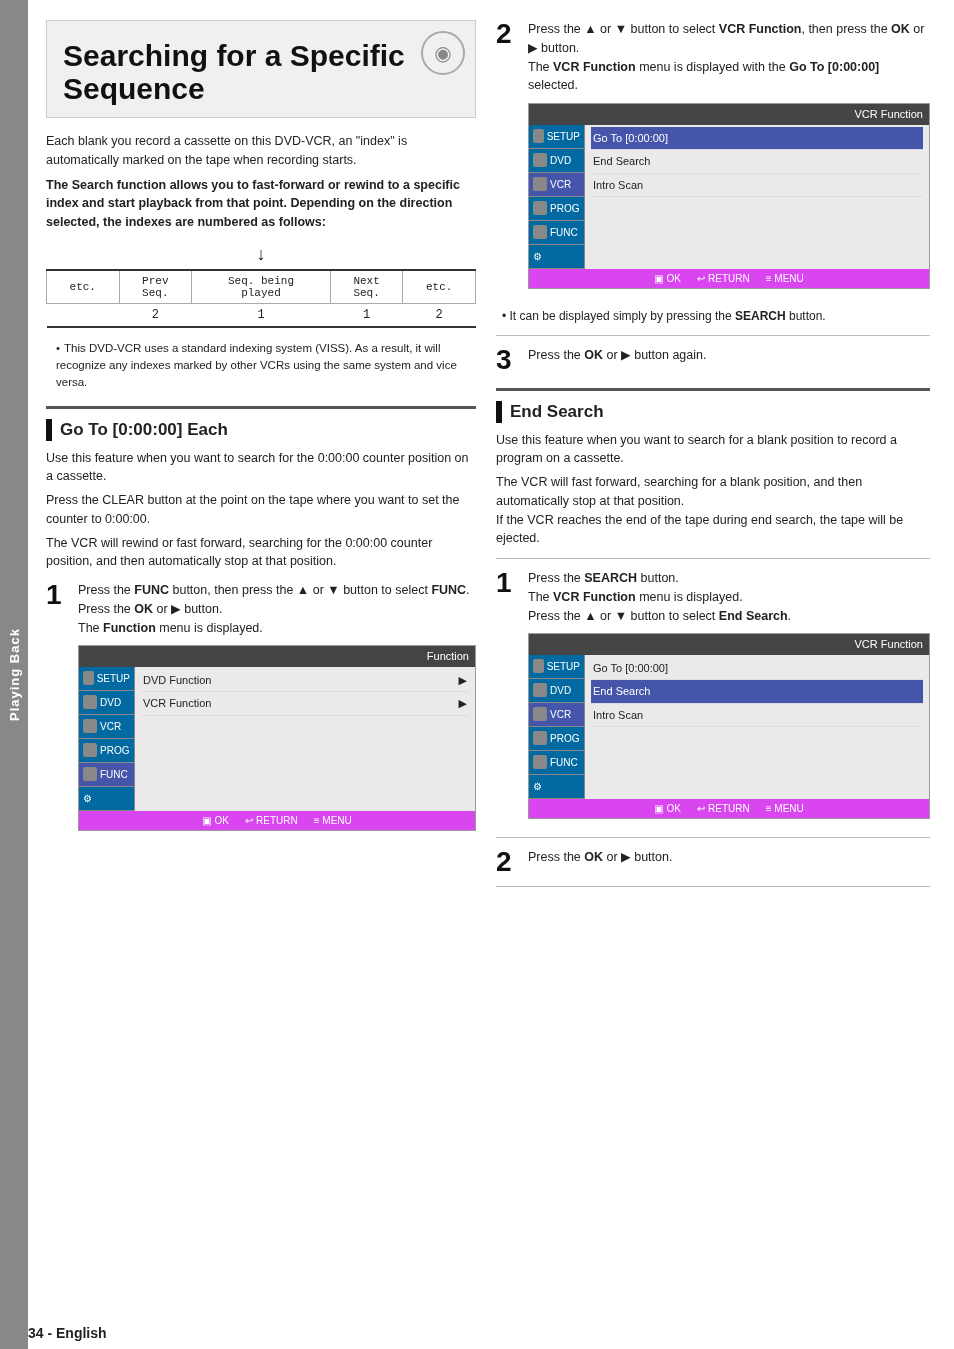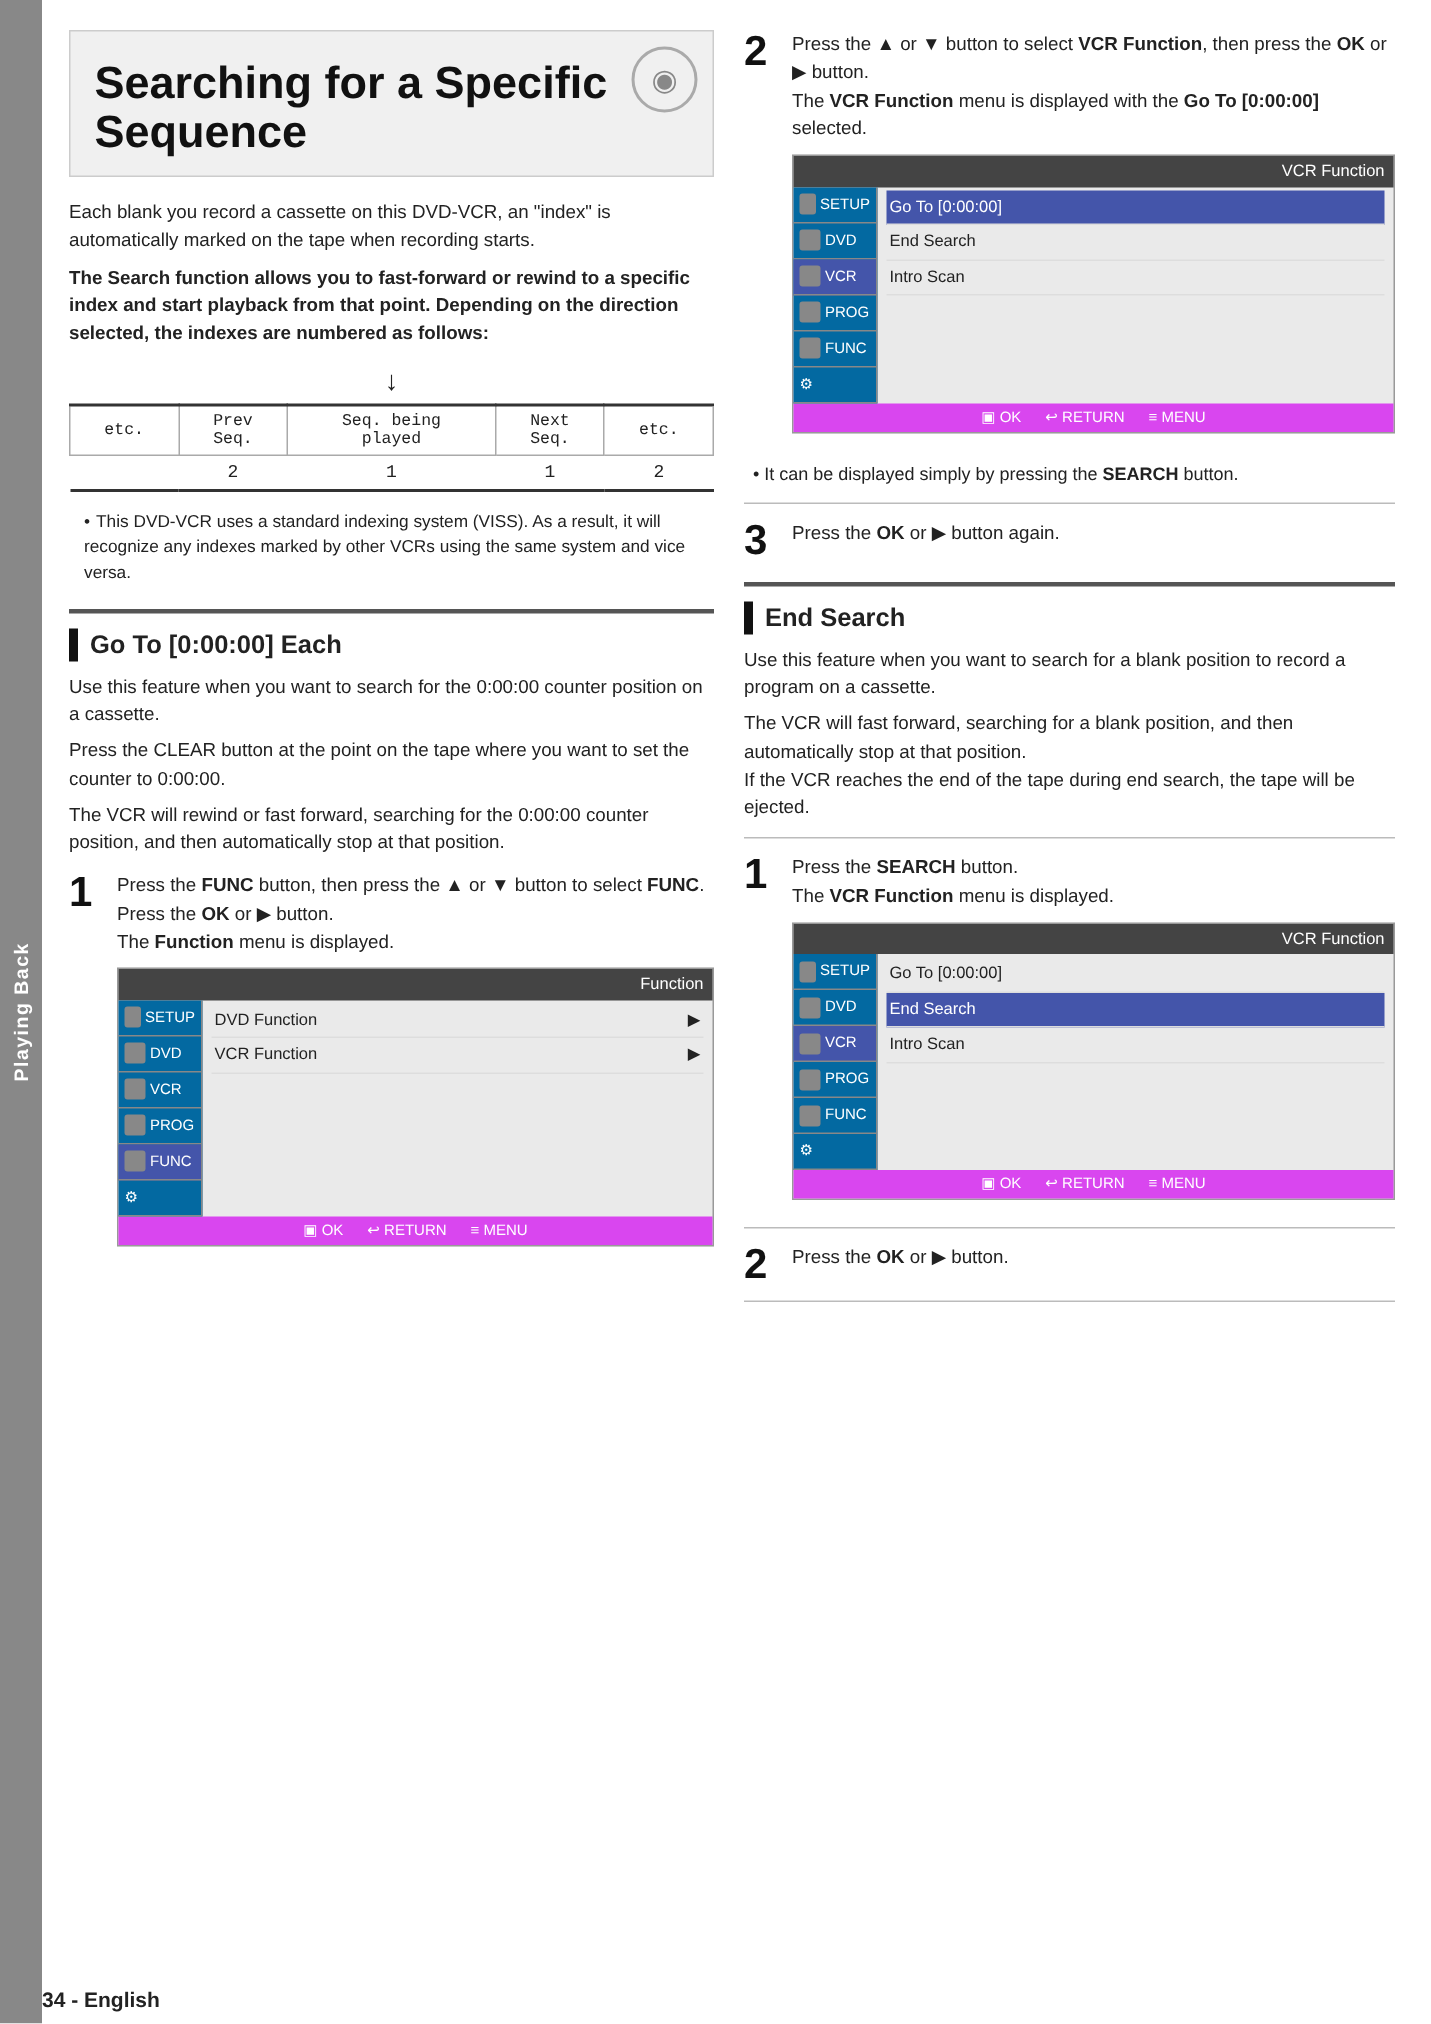--- a/index.html
+++ b/index.html
@@ -413,20 +413,21 @@
         <p>If the VCR reaches the end of the tape during end search, the tape will be ejected.</p>
       </div>
 
       <hr class="thin-divider">
 
       <div class="step">
         <div class="step-num">1</div>
         <div class="step-content">
           <p>Press the <strong>SEARCH</strong> button.</p>
           <p>The <strong>VCR Function</strong> menu is displayed.</p>
+          <p>Press the ▲ or ▼ button to select <strong>End Search</strong>.</p>
 
           <div class="menu-mockup">
             <div class="menu-header">VCR Function</div>
             <div class="menu-body">
               <div class="menu-left">
                 <div class="menu-left-item"><span class="icon-sq"></span>SETUP</div>
                 <div class="menu-left-item"><span class="icon-sq"></span>DVD</div>
                 <div class="menu-left-item" style="background:#4455aa;"><span class="icon-sq"></span>VCR</div>
                 <div class="menu-left-item"><span class="icon-sq"></span>PROG</div>
                 <div class="menu-left-item"><span class="icon-sq"></span>FUNC</div>

